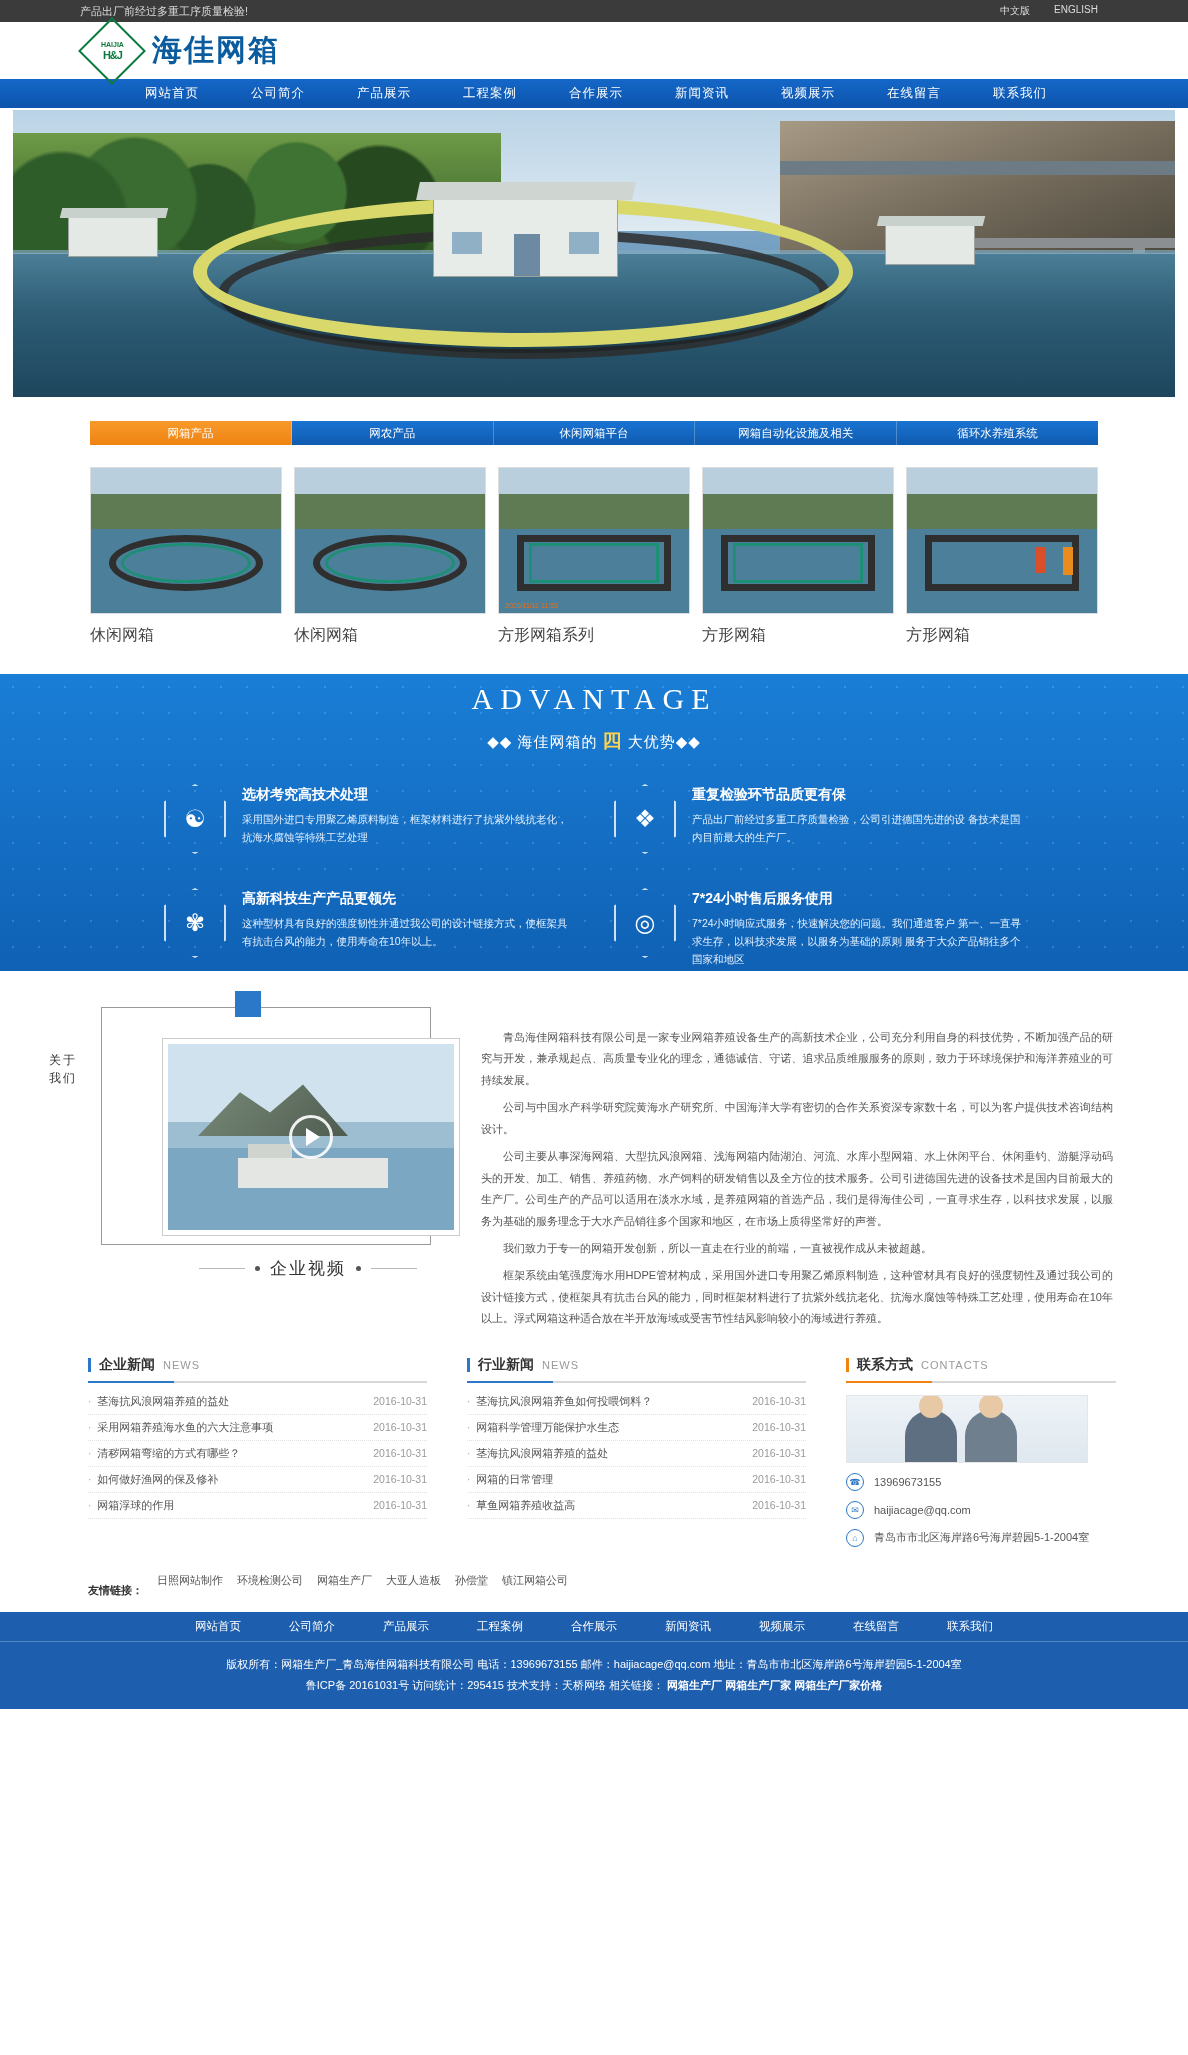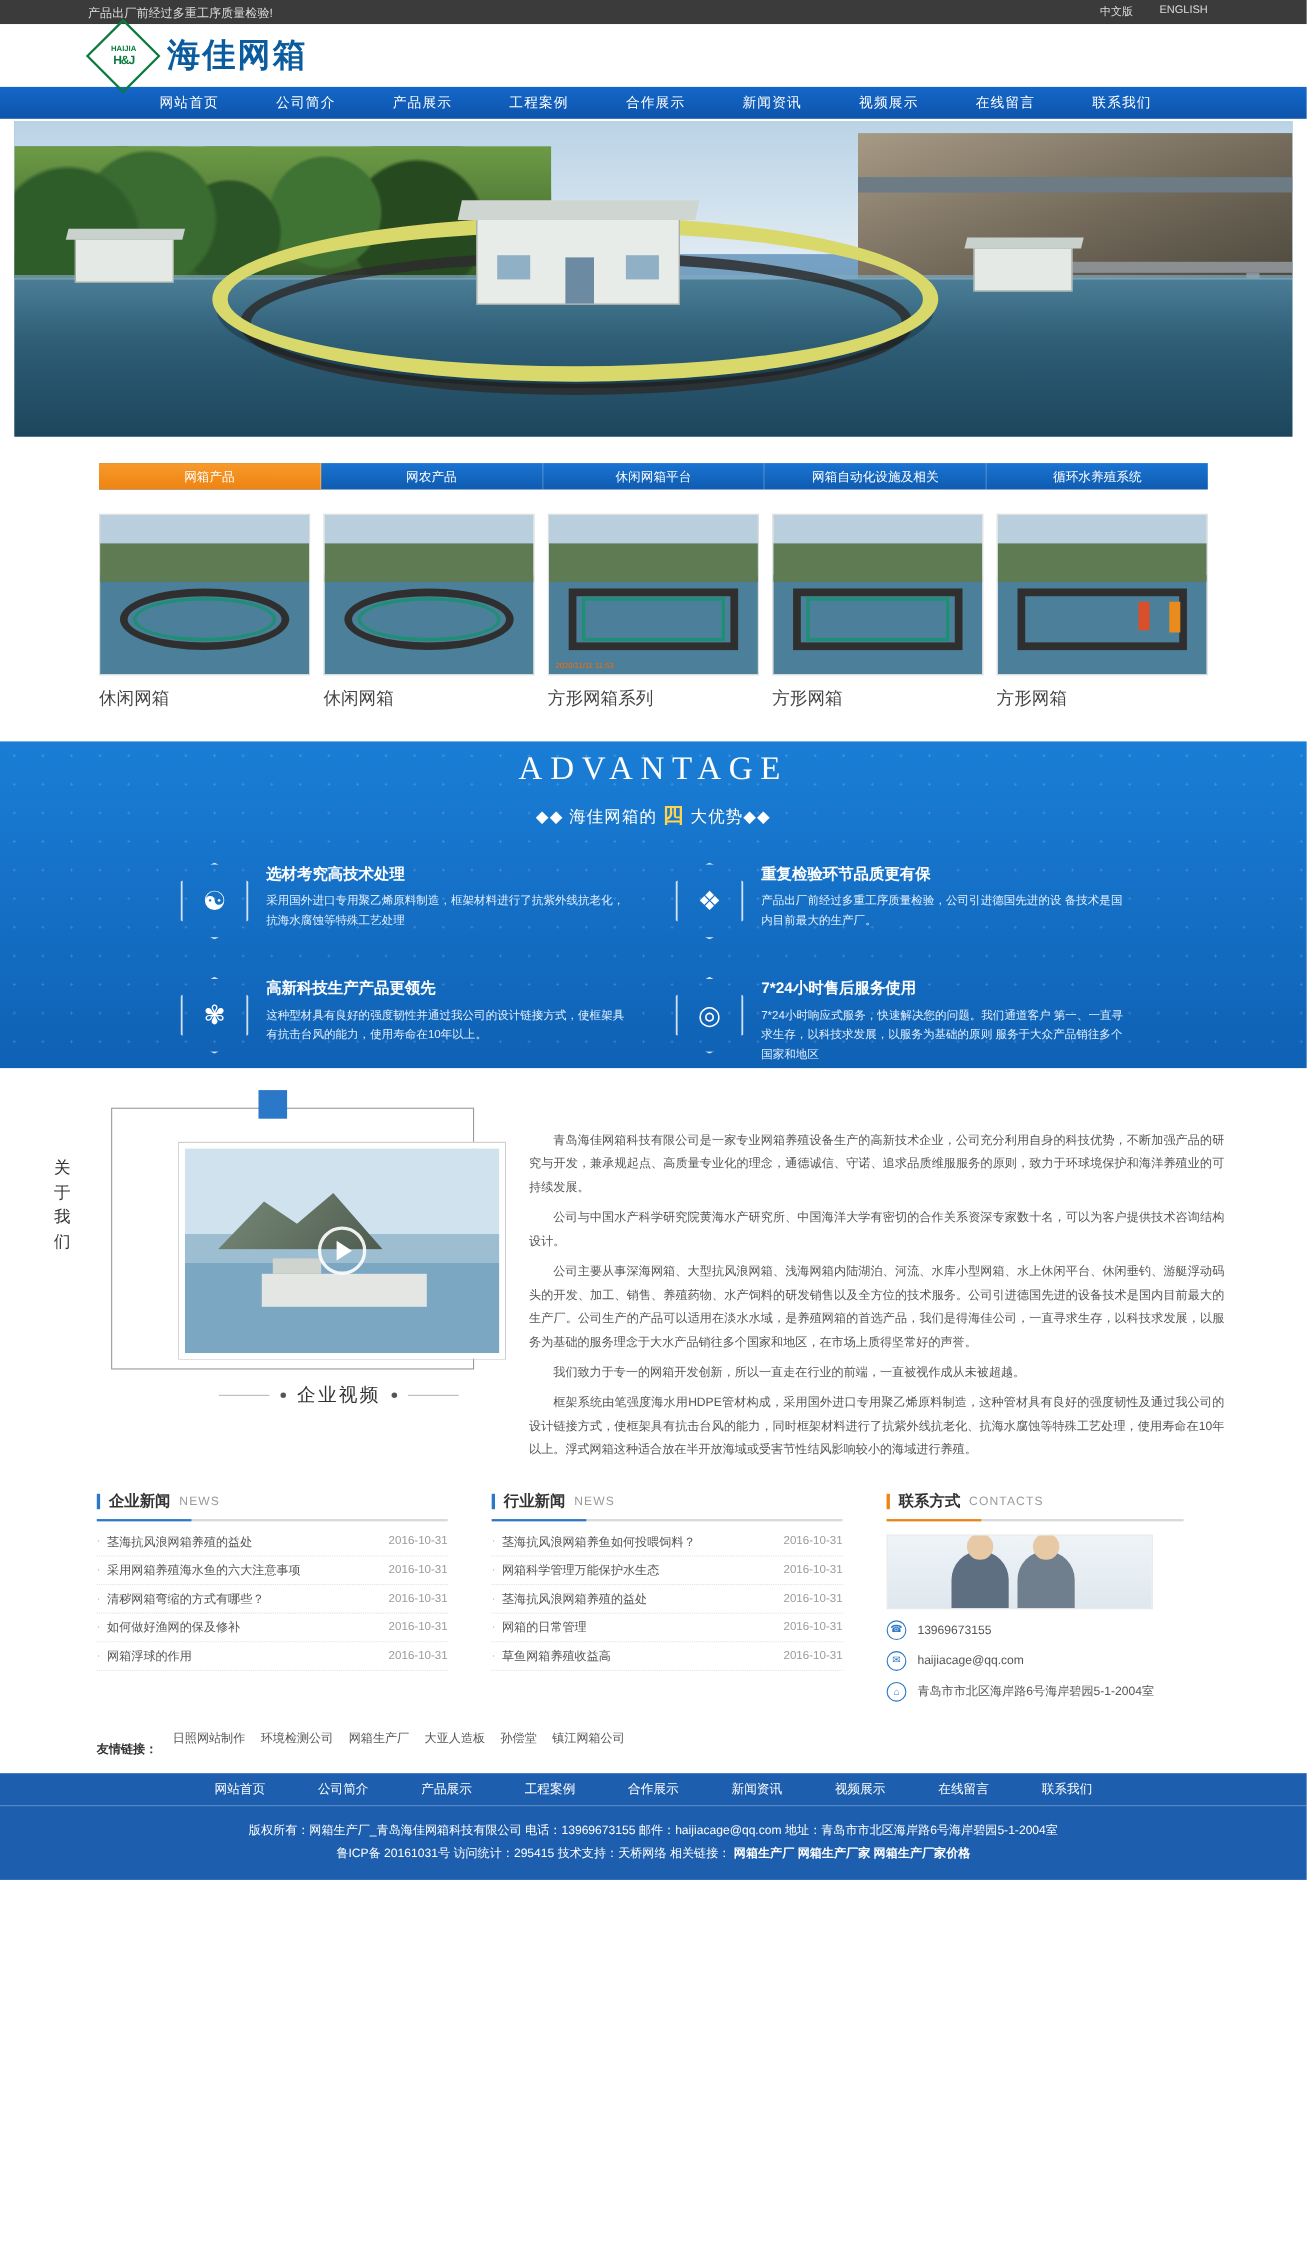--- a/index.html
+++ b/index.html
@@ -255,21 +255,21 @@
     display:flex;
     padding:28px 13px 0 13px;
   }
   .about-left { width:460px; position:relative; padding:18px 0 0 90px;}
   .about-frame{
     position:absolute;left:88px;top:8px;width:330px;height:238px;border:1px solid #9a9a9a;
   }
   .about-sq{position:absolute;left:222px;top:-8px;width:26px;height:26px;background:#2b78c8;}
   .about-vtitle{
     position:absolute;left:36px;top:52px;width:28px;
-    font-size:15px;color:#333;line-height:1.5;letter-spacing:2px;
+    font-size:12px;color:#333;line-height:1.5;letter-spacing:2px;
   }
   .video {
     position:relative;margin-left:60px;margin-top:22px;
     width:296px;height:196px;border:5px solid #fff;
     box-shadow:0 0 0 1px #ccc;
     background:linear-gradient(#cfe2ee 0 42%,#9dbdd1 42% 56%,#7ba7c2 56% 100%);
     overflow:hidden;
   }
   .video .mount{
     position:absolute;left:30px;top:36px;width:150px;height:56px;
@@ -303,21 +303,21 @@
     font-size:11px;
     line-height:1.95;
     color:#555;
     text-indent:22px;
     text-align:justify;
   }
 
   
   .newsrow {
     display:flex;
-    padding:20px 112px 0 88px;
+    padding:20px 72px 0 88px;
     gap:40px;
   }
   .col { flex:1; }
   .col.contacts{ flex:0 0 270px; }
   .colhead {
     border-bottom:2px solid #d8d8d8;
     padding-bottom:7px;
     display:flex;align-items:center;gap:8px;
     position:relative;
   }

